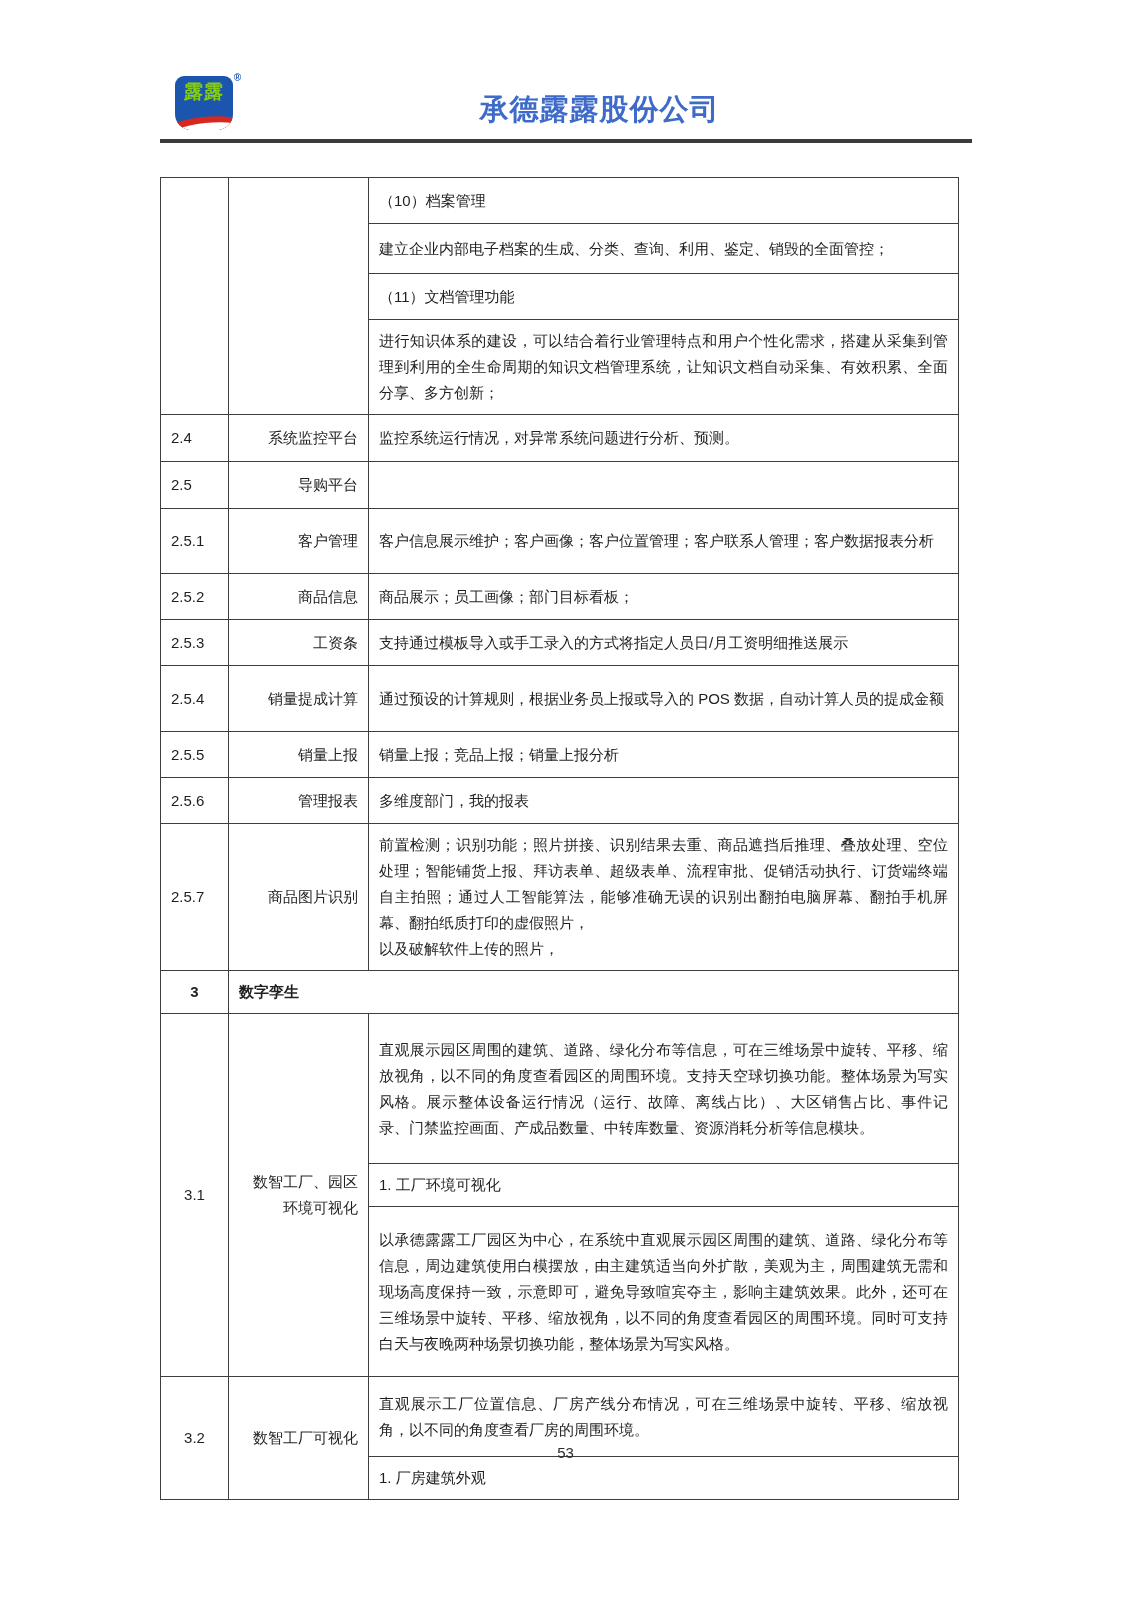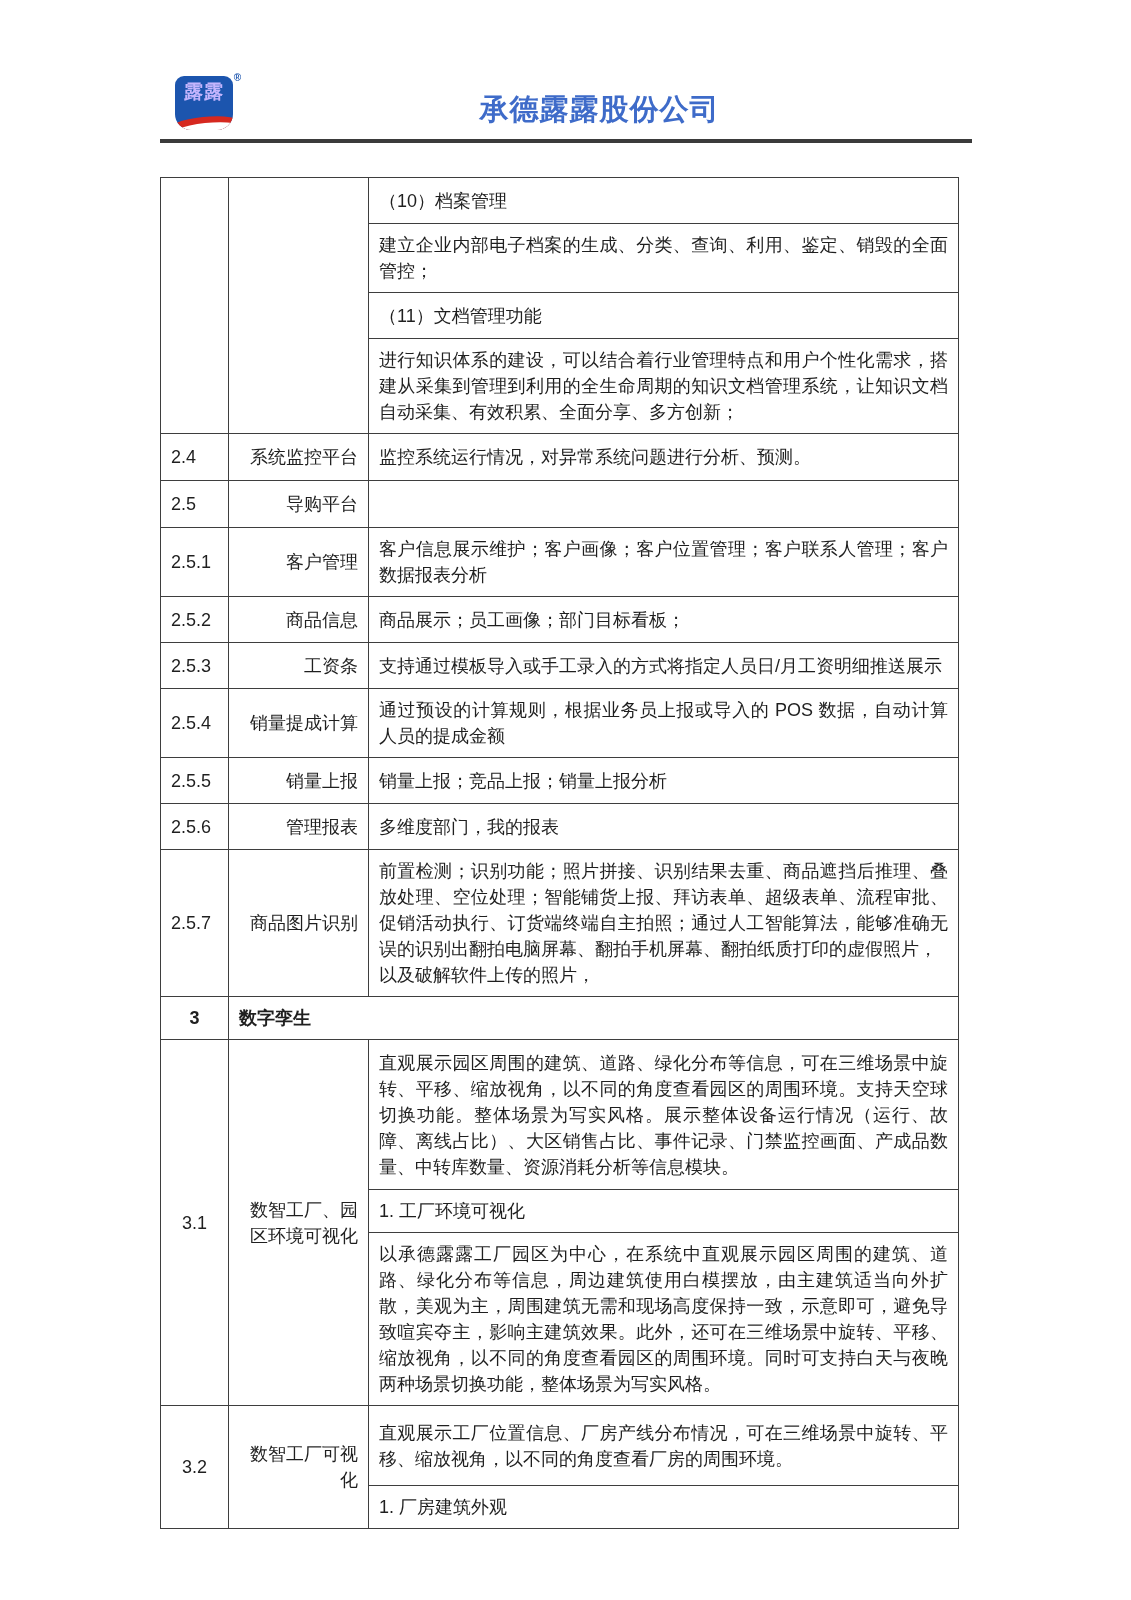--- a/index.html
+++ b/index.html
@@ -10,21 +10,21 @@
     overflow:hidden;
   }
 
   
   .logo { position:absolute; left:175px; top:76px; width:62px; height:62px; }
   .logo-shape {
     position:relative; width:58px; height:54px; background:#1c55ae;
     border-radius:9px 9px 16px 16px; overflow:hidden;
   }
   .logo-chars {
-    color:#c4b5fd; font-weight:bold; font-size:19px; text-align:center;
+    color:#84cc16; font-weight:bold; font-size:19px; text-align:center;
     margin-top:5px; letter-spacing:1px; line-height:20px;
     font-family:"DejaVu Sans",sans-serif;
   }
   .wave { position:absolute; border-radius:50%; }
   .wave-red  { bottom:-7px;  left:-9px; width:76px; height:20px; background:#d6281f; transform:rotate(-6deg); }
   .wave-white{ bottom:-13px; left:-9px; width:80px; height:20px; background:#ffffff; transform:rotate(-6deg); }
   .logo-reg {
     position:absolute; top:-4px; right:-4px; color:#1c55ae; font-size:10px; font-weight:bold;
   }
   .doc-title {
@@ -38,21 +38,21 @@
     background:#3b3b3b;
   }
 
   
   table.req {
     position:absolute; left:160px; top:177px; width:798px;
     border-collapse:collapse; table-layout:fixed;
   }
   table.req td {
     border:1.6px solid #3e3e3e;
-    font-size:18px; line-height:26px; color:#1f1f1f;
+    font-size:15px; line-height:26px; color:#1f1f1f;
     padding:8px 10px; vertical-align:middle;
     word-break:break-all;
   }
   td.c1 { padding-left:8px;margin-left:8px;  }
   td.c2 { padding-left:9px; padding-right:14px;text-align:right; }
   td.c3 { text-align:justify; white-space:pre-line; }
   td.center { text-align:center; padding-left:2px; padding-right:2px; }
   tr.bold-row td { font-weight:bold; }
 
   
@@ -170,13 +170,14 @@
         <td class="c1 center" rowspan="2">3.2</td>
         <td class="c2" rowspan="2">数智工厂可视化</td>
         <td class="c3">直观展示工厂位置信息、厂房产线分布情况，可在三维场景中旋转、平移、缩放视角，以不同的角度查看厂房的周围环境。</td>
       </tr>
       <tr style="height:34px">
         <td class="c3">1. 厂房建筑外观</td>
       </tr>
     </tbody>
   </table>
 
+  <div class="page-number">53</div>
 </div>
 
 </body></html>

